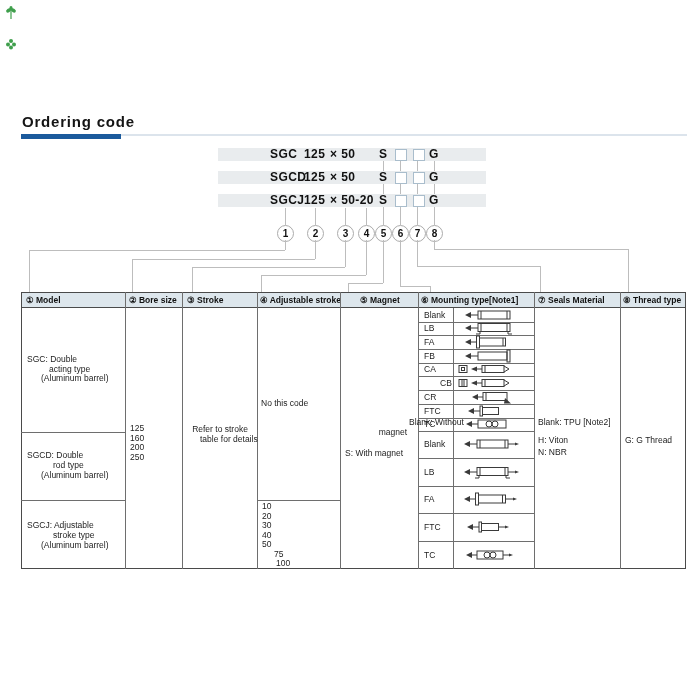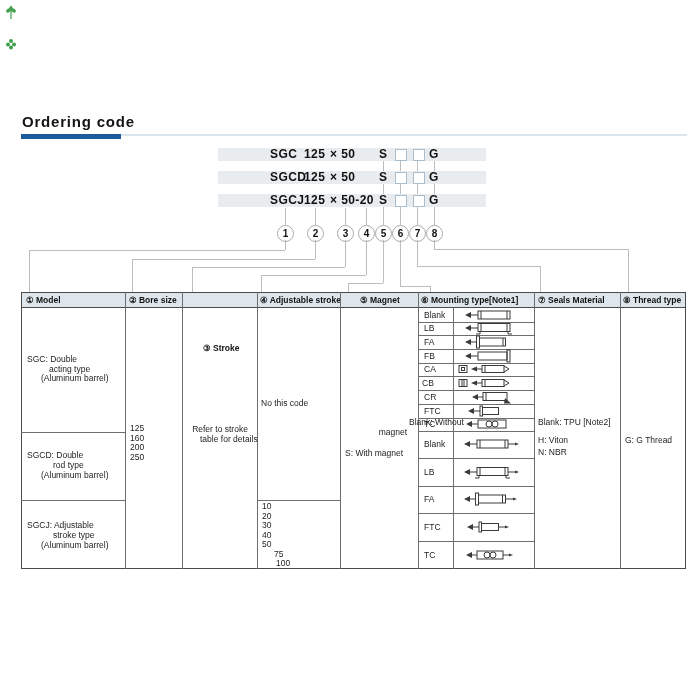--- a/index.html
+++ b/index.html
@@ -143,21 +143,21 @@
 
   <div class="ln" style="left:434px;top:240px;width:1px;height:9px;"></div>
   <div class="ln" style="left:434px;top:249px;width:194px;height:1px;"></div>
   <div class="ln" style="left:628px;top:249px;width:1px;height:43px;"></div>
 
   <div class="theader"></div>
   <div class="touter"></div>
 
   <span class="hcell" style="left:26px;">① Model</span>
   <span class="hcell" style="left:129px;">② Bore size</span>
-  <span class="hcell" style="left:203px;margin-top:48px;">③ Stroke</span>
+  <span class="hcell" style="left:187px;">③ Stroke</span>
   <span class="hcell" style="left:260px;">④ Adjustable stroke</span>
   <span class="hcell" style="left:360px;">⑤ Magnet</span>
   <span class="hcell" style="left:421px;">⑥ Mounting type[Note1]</span>
   <span class="hcell" style="left:538px;">⑦ Seals Material</span>
   <span class="hcell" style="left:623px;">⑧ Thread type</span>
 
   <div class="grid" style="left:125px;top:292px;width:1px;height:277px;"></div>
   <div class="grid" style="left:182px;top:292px;width:1px;height:277px;"></div>
   <div class="grid" style="left:257px;top:292px;width:1px;height:277px;"></div>
   <div class="grid" style="left:340px;top:292px;width:1px;height:277px;"></div>
@@ -212,21 +212,21 @@
   <div class="grid" style="left:418px;top:458px;width:116px;height:1px;"></div>
   <div class="grid" style="left:418px;top:486px;width:116px;height:1px;"></div>
   <div class="grid" style="left:418px;top:513px;width:116px;height:1px;"></div>
   <div class="grid" style="left:418px;top:541px;width:116px;height:1px;"></div>
 
   <span class="cell" style="left:424px;top:310px;">Blank</span>
   <span class="cell" style="left:424px;top:323px;">LB</span>
   <span class="cell" style="left:424px;top:337px;">FA</span>
   <span class="cell" style="left:424px;top:351px;">FB</span>
   <span class="cell" style="left:424px;top:364px;">CA</span>
-  <span class="cell" style="left:422px;top:378px;">CB</span>
+  <span class="cell" style="left:440px;top:378px;">CB</span>
   <span class="cell" style="left:424px;top:392px;">CR</span>
   <span class="cell" style="left:424px;top:406px;">FTC</span>
   <span class="cell" style="left:424px;top:419px;">TC</span>
   <span class="cell" style="left:424px;top:439px;">Blank</span>
   <span class="cell" style="left:424px;top:467px;">LB</span>
   <span class="cell" style="left:424px;top:494px;">FA</span>
   <span class="cell" style="left:424px;top:522px;">FTC</span>
   <span class="cell" style="left:424px;top:550px;">TC</span>
 
   <svg class="micon" style="top:308px;" width="72" height="14" viewBox="0 0 72 14">

